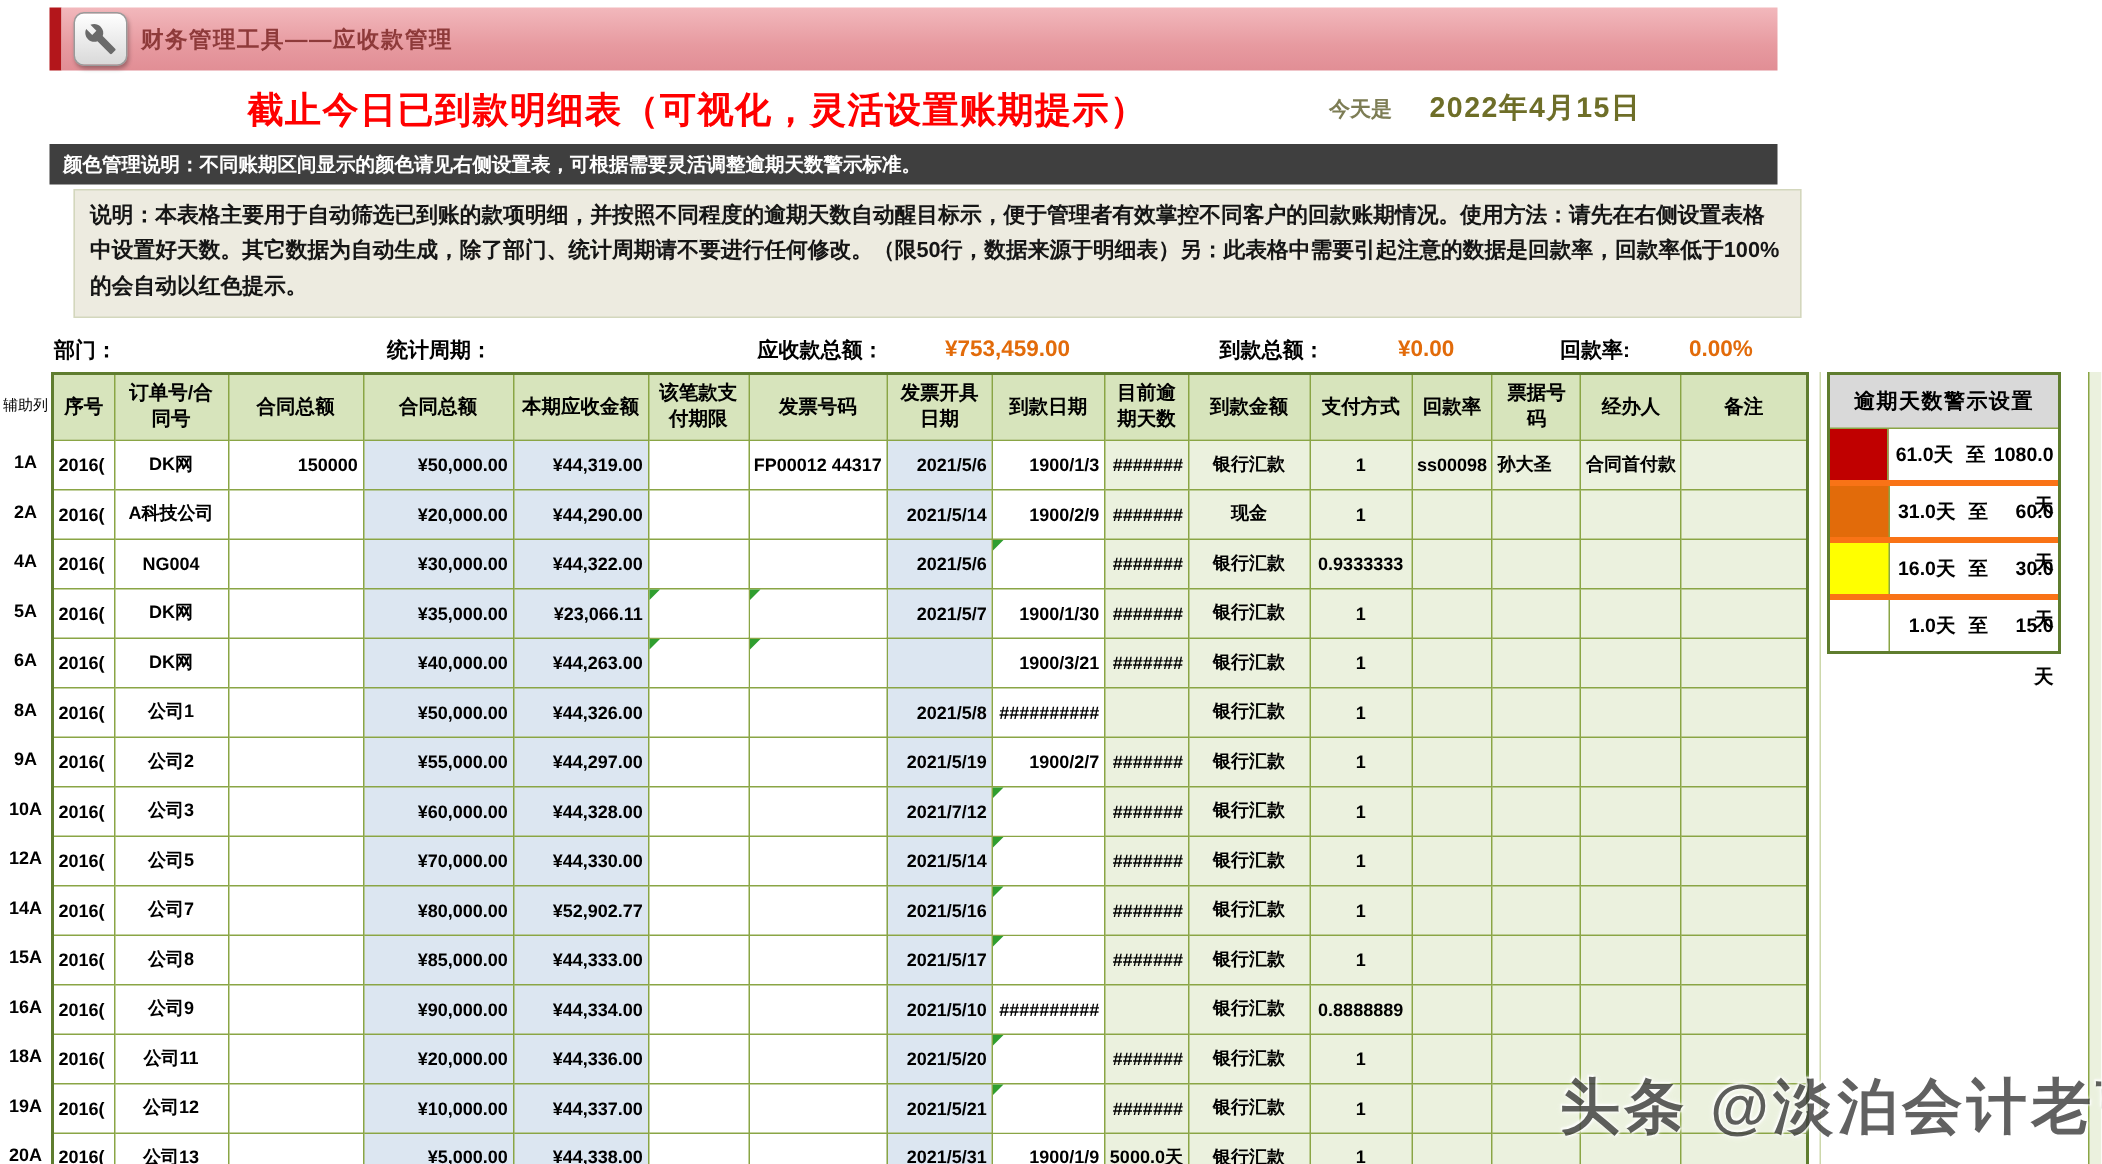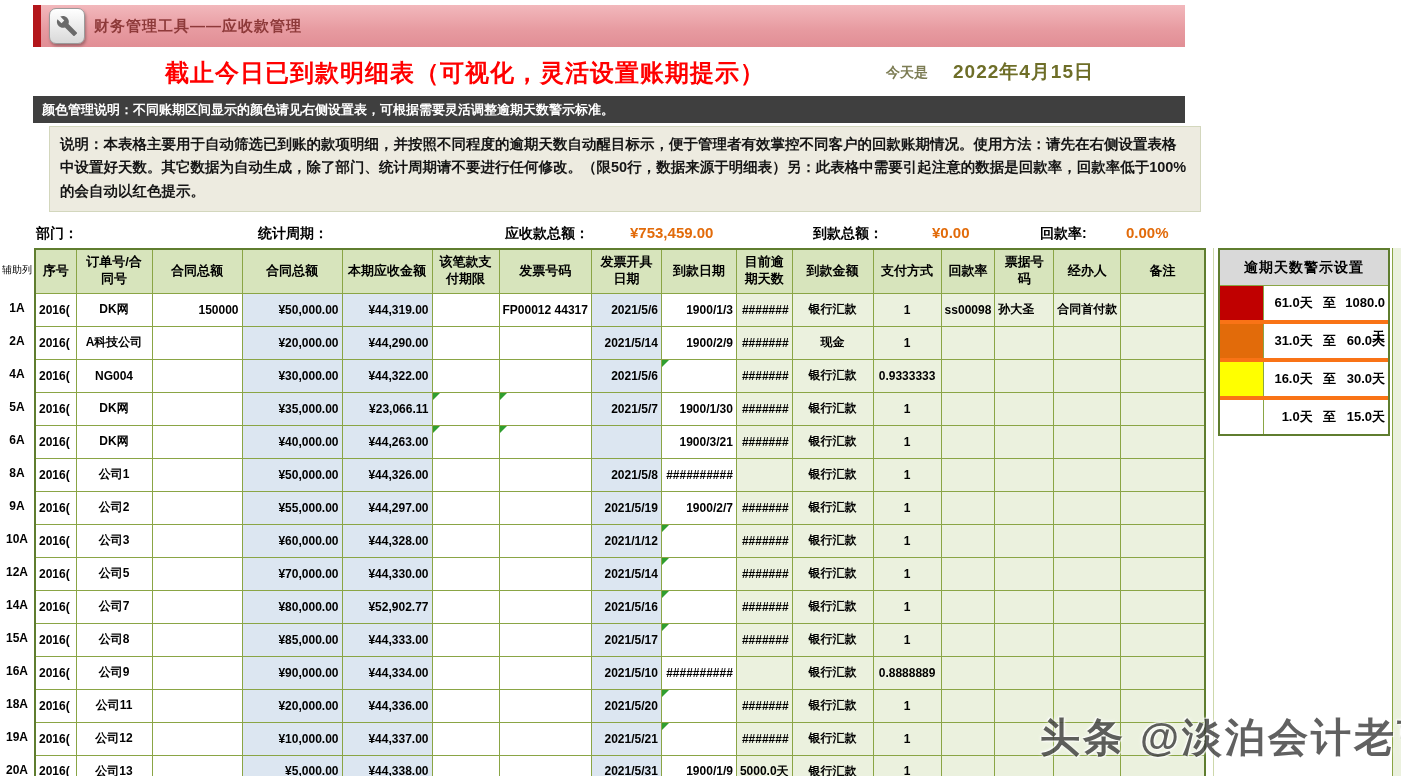--- a/index.html
+++ b/index.html
@@ -56,21 +56,21 @@
   .grid td{border:1px solid #8aa545;height:33px;padding:0 3px;box-sizing:border-box;
            font-size:12px;font-weight:bold;color:#000;white-space:nowrap;overflow:visible;background:#fff;}
   td.bg1{background:#dce6f1;}
   td.bg2{background:#ebf1de;}
   td.a-l{text-align:left}td.a-c{text-align:center}td.a-r{text-align:right}
   td.tri{position:relative;}
   td.tri::before{content:'';position:absolute;top:0;left:0;width:0;height:0;
                  border-top:7px solid #2f9e2f;border-right:7px solid transparent;}
 
   
-  .panel{position:absolute;left:1218px;top:248px;width:172px;border:2px solid #5f7d2f;
+  .panel{position:absolute;left:1218px;top:248px;width:156px;border:2px solid #5f7d2f;
          background:#fff;box-sizing:border-box;}
   .panel-h{height:35px;background:#d9d9d9;display:flex;align-items:center;justify-content:center;
            font-size:14px;font-weight:bold;color:#000;letter-spacing:1px;border-bottom:1px solid #8aa545;}
   .panel-row{display:flex;height:34px;border-bottom:4px solid #f97316;align-items:stretch;}
   .panel-row:last-child{border-bottom:none;}
   .swatch{width:44px;border-right:1px solid #8aa545;}
   .p-from{width:50px;text-align:right;line-height:34px;font-size:13px;font-weight:bold;padding-right:3px;}
   .p-to-label{width:28px;text-align:center;line-height:34px;font-size:13px;font-weight:bold;}
   .p-to{width:43px;text-align:right;line-height:34px;font-size:13px;font-weight:bold;padding-right:3px;}
 
@@ -303,21 +303,21 @@
           <td class="a-l bg2"></td>
         </tr>
         <tr>
           <td class="a-l">2016(</td>
           <td class="a-c">公司3</td>
           <td class="a-r"></td>
           <td class="a-r bg1">¥60,000.00</td>
           <td class="a-r bg1">¥44,328.00</td>
           <td class="a-c"></td>
           <td class="a-c"></td>
-          <td class="a-r bg1">2021/1/12</td>
+          <td class="a-r bg1">2021/7/12</td>
           <td class="a-r tri"></td>
           <td class="a-r bg2">#######</td>
           <td class="a-c bg2">银行汇款</td>
           <td class="a-c bg2">1</td>
           <td class="a-l bg2"></td>
           <td class="a-l bg2"></td>
           <td class="a-l bg2"></td>
           <td class="a-l bg2"></td>
         </tr>
         <tr>

